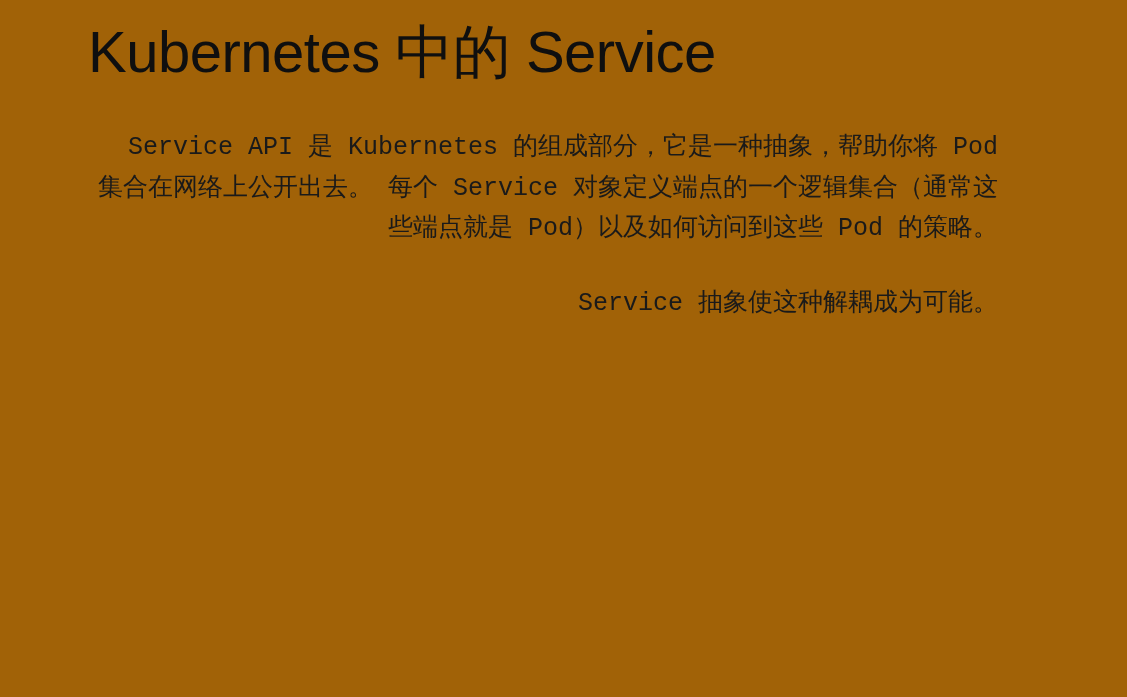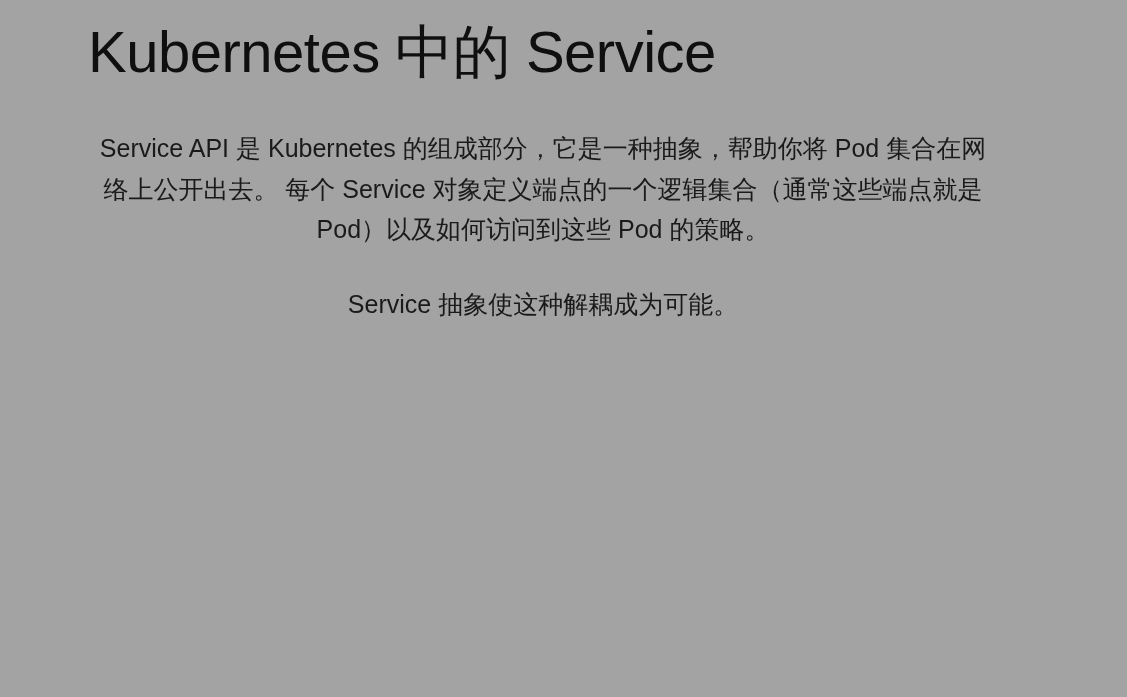--- a/index.html
+++ b/index.html
@@ -12,39 +12,40 @@
     height: 697px;
     overflow: hidden;
     font-family: "Liberation Sans", "DejaVu Sans", sans-serif;
     color: #1c1c1c;
   }
   .page {
     box-sizing: border-box;
     width: 1127px;
     height: 697px;
     padding: 18px 120px 0 88px;
-    background: #a3a3a3;
+    background: #a16207;
   }
   .doc-title {
     font-size: 58px;
     line-height: 1.18;
     font-weight: 400;
     letter-spacing: -0.5px;
     margin: 0 0 42px 0;
     color: #0f0f0f;
     white-space: nowrap;
   }
   .para {
     font-size: 25px;
     line-height: 1.62;
     margin: 0 0 34px 0;
     color: #1a1a1a;
-    text-align: center;
+    text-align: right;
     max-width: 910px;
     word-break: break-word;
+    font-family: Liberation Mono, monospace;
   }
   .para:last-child {
     margin-bottom: 8px;
   }
 </style>
 </head>
 <body>
 
 <div class="page">
   <h1 class="doc-title">Kubernetes 中的 Service</h1>

